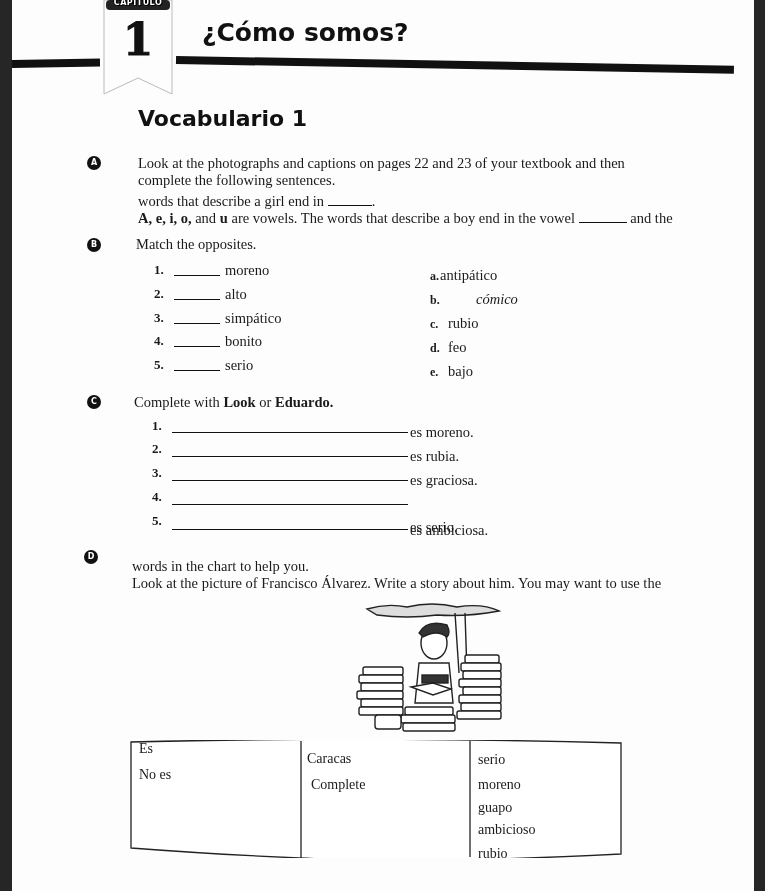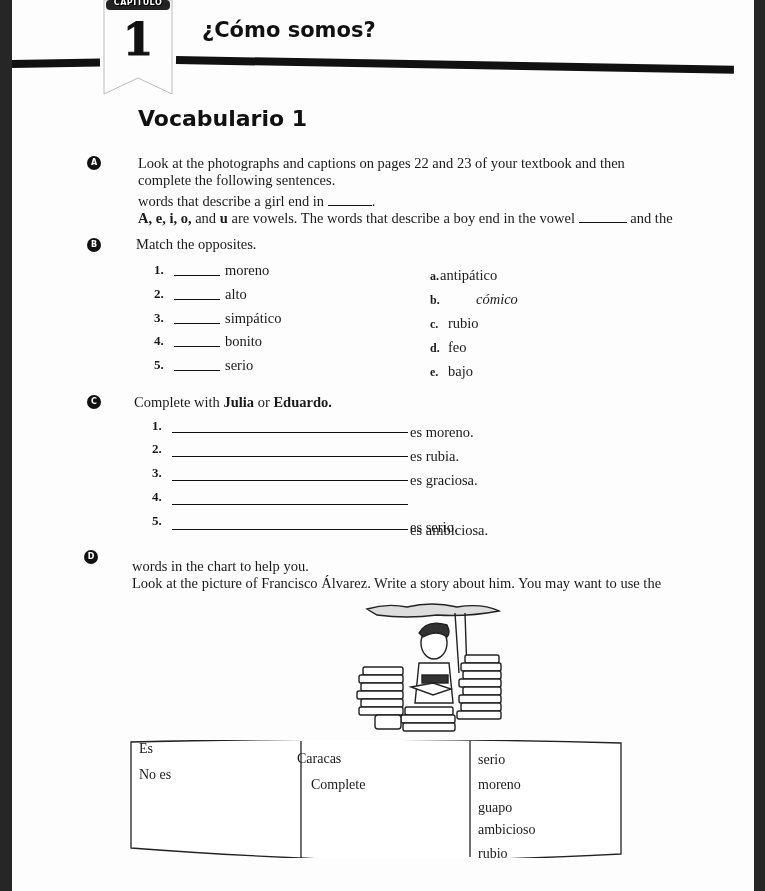--- a/index.html
+++ b/index.html
@@ -31,21 +31,21 @@
     text-shadow: 0 0 1px #000, 0 0 1px #000, 1px 1px 0 #000, -1px -1px 0 #000;
   }
   .banner-num {
     position: absolute; left: 14px; top: 14px; width: 52px; text-align: center;
     font-family: "DejaVu Serif", serif; font-size: 44px; font-weight: bold; color: #111;
     text-shadow: 0 0 0 #fff, 2px 0 0 #fff, -2px 0 0 #fff, 0 2px 0 #fff, 0 -2px 0 #fff;
     -webkit-text-stroke: 1px #111;
   }
   .chapter-title {
     position: absolute; left: 190px; top: 18px;
-    font-family: "DejaVu Sans", sans-serif; font-size: 21px; font-weight: bold; color: #111;
+    font-family: "DejaVu Sans", sans-serif; font-size: 25px; font-weight: bold; color: #111;
   }
   .section-title {
     position: absolute; left: 126px; top: 106px;
     font-family: "DejaVu Sans", sans-serif; font-size: 22px; font-weight: bold; color: #111;
   }
   .marker {
     position: absolute; width: 14px; height: 14px; border-radius: 50%;
     background: #111; color: #fff; font-family: "DejaVu Sans", sans-serif;
     font-size: 8px; font-weight: bold; text-align: center; line-height: 14px;
   }
@@ -148,21 +148,21 @@
       <span class="word" style="left:436px; top:339px;">feo</span>
     </div>
     <div>
       <span class="num" style="left:418px; top:365px; font-size:12px;">e.</span>
       <span class="word" style="left:436px; top:363px;">bajo</span>
     </div>
   </div>
 
   <div class="marker" style="left:75px; top:395px;">C</div>
   <div class="text" style="left:122px; top:394px;">
-    <span>Complete with </span><b>Julia</b><span> or </span><b>Eduardo.</b>
+    <span>Complete with </span><b>Look</b><span> or </span><b>Eduardo.</b>
   </div>
 
   <div>
     <div>
       <span class="num" style="left:140px; top:418px;">1.</span>
       <span class="line" style="left:160px; top:432px; width:236px;"></span>
       <span class="word" style="left:398px; top:424px;">es moreno.</span>
     </div>
     <div>
       <span class="num" style="left:140px; top:441px;">2.</span>
@@ -234,21 +234,21 @@
     <svg width="494" height="118" viewBox="0 0 494 118" fill="none" stroke="#222" stroke-width="1.3">
       <path d="M2 2 Q240 -4 492 3 L492 114 Q300 124 170 118 Q80 114 2 108 Z" fill="#fff"></path>
       <line x1="172" y1="1" x2="172" y2="118"></line>
       <line x1="341" y1="1" x2="341" y2="117"></line>
     </svg>
     <div>
       <span class="cell-text" style="left:10px; top:1px;">Es</span>
       <span class="cell-text" style="left:10px; top:27px;">No es</span>
     </div>
     <div>
-      <span class="cell-text" style="left:168px; top:11px;">Caracas</span>
+      <span class="cell-text" style="left:178px; top:11px;">Caracas</span>
       <span class="cell-text" style="left:182px; top:37px;">Complete</span>
     </div>
     <div>
       <span class="cell-text" style="left:349px; top:12px;">serio</span>
       <span class="cell-text" style="left:349px; top:37px;">moreno</span>
       <span class="cell-text" style="left:349px; top:60px;">guapo</span>
       <span class="cell-text" style="left:349px; top:82px;">ambicioso</span>
       <span class="cell-text" style="left:349px; top:106px;">rubio</span>
     </div>
   </div>

